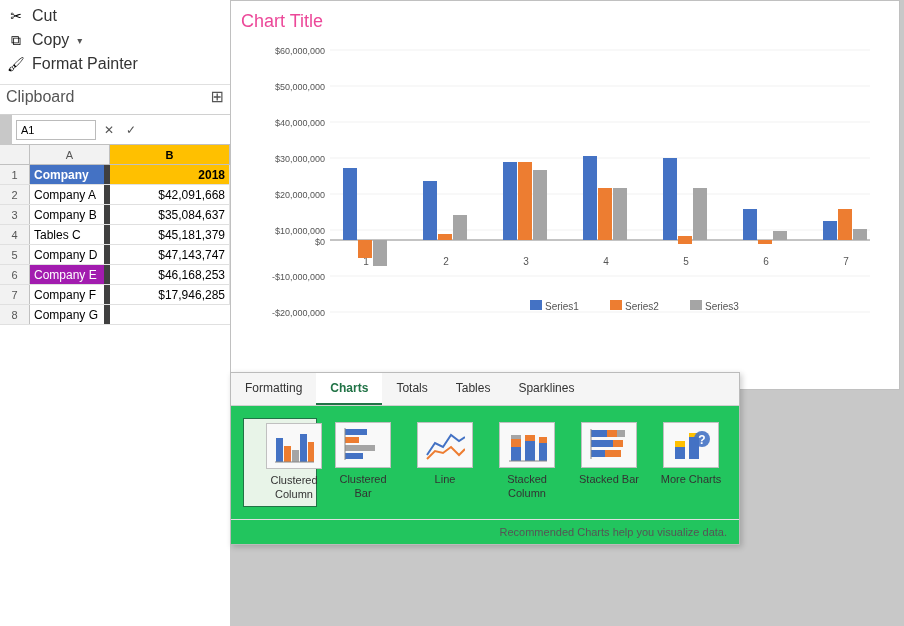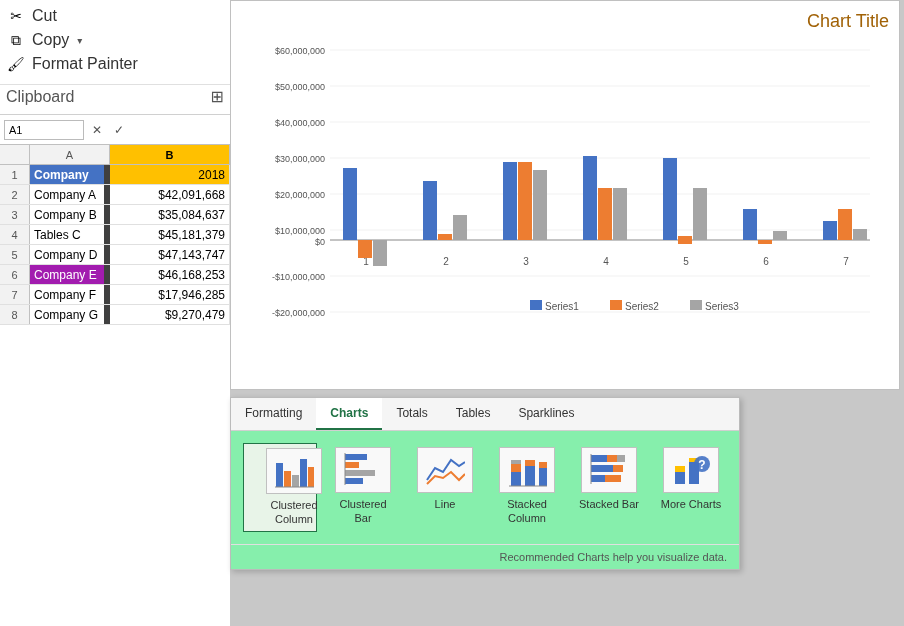--- a/index.html
+++ b/index.html
@@ -53,21 +53,21 @@
       display: flex;
       align-items: center;
       justify-content: space-between;
       border-top: 1px solid #e0e0e0;
       margin-top: 4px;
     }
 
     
     .formula-bar {
       position: absolute;
-      top: 115px; left: 0;
+      top: 115px; left: 12px;
       width: 230px;
       height: 30px;
       background: #fff;
       border-bottom: 1px solid #c0c0c0;
       display: flex;
       align-items: center;
       gap: 4px;
       padding: 0 4px;
     }
 
@@ -165,60 +165,60 @@
     }
 
     .header-row .cell-company {
       background: #4472c4;
       color: #fff;
       font-weight: bold;
     }
     .header-row .cell-value {
       background: #ffc000;
       color: #000;
-      font-weight: normal;
+      font-weight: bold;
       padding-left: 28px;
     }
 
     .highlighted-row .cell-company {
       background: #a21caf;
       color: #fff;
     }
 
     
     .chart-area {
       position: absolute;
       top: 0; left: 230px;
       width: 670px;
       height: 390px;
       background: #fff;
       border: 1px solid #c0c0c0;
       padding: 10px;
     }
 
     .chart-title {
-      text-align: right;
+      text-align: left;
       font-size: 18px;
       font-weight: normal;
-      color: #a16207;
+      color: #ec4899;
       margin-bottom: 8px;
     }
 
     .chart-canvas {
       width: 100%;
       height: 300px;
       position: relative;
     }
 
     
     .quick-analysis {
       position: absolute;
-      top: 397px; left: 230px;
+      top: 372px; left: 230px;
       width: 510px;
-      background: #86efac;
+      background: #22c55e;
       border: 1px solid #bbb;
       box-shadow: 2px 2px 6px rgba(0,0,0,0.2);
       z-index: 10;
     }
 
     .qa-tabs {
       display: flex;
       border-bottom: 1px solid #d0d0d0;
       background: #f5f5f5;
     }
@@ -360,21 +360,20 @@
       <div class="cell-value">$46,168,253</div>
     </div>
       <div class="sheet-row">
       <div class="row-num">7</div>
       <div class="cell-company">Company F</div>
       <div class="cell-value">$17,946,285</div>
     </div>
       <div class="sheet-row">
       <div class="row-num">8</div>
       <div class="cell-company">Company G</div>
-      <div class="cell-value">$9,270,479</div>
     </div>
     </div>
 </div>
 
 <div class="chart-area">
   <div class="chart-title">Chart Title</div>
   <div class="chart-canvas">
     <svg width="100%" height="290" viewBox="0 0 630 290">
 
       <line x1="80" y1="10" x2="620" y2="10" stroke="#e0e0e0" stroke-width="0.5"></line>

